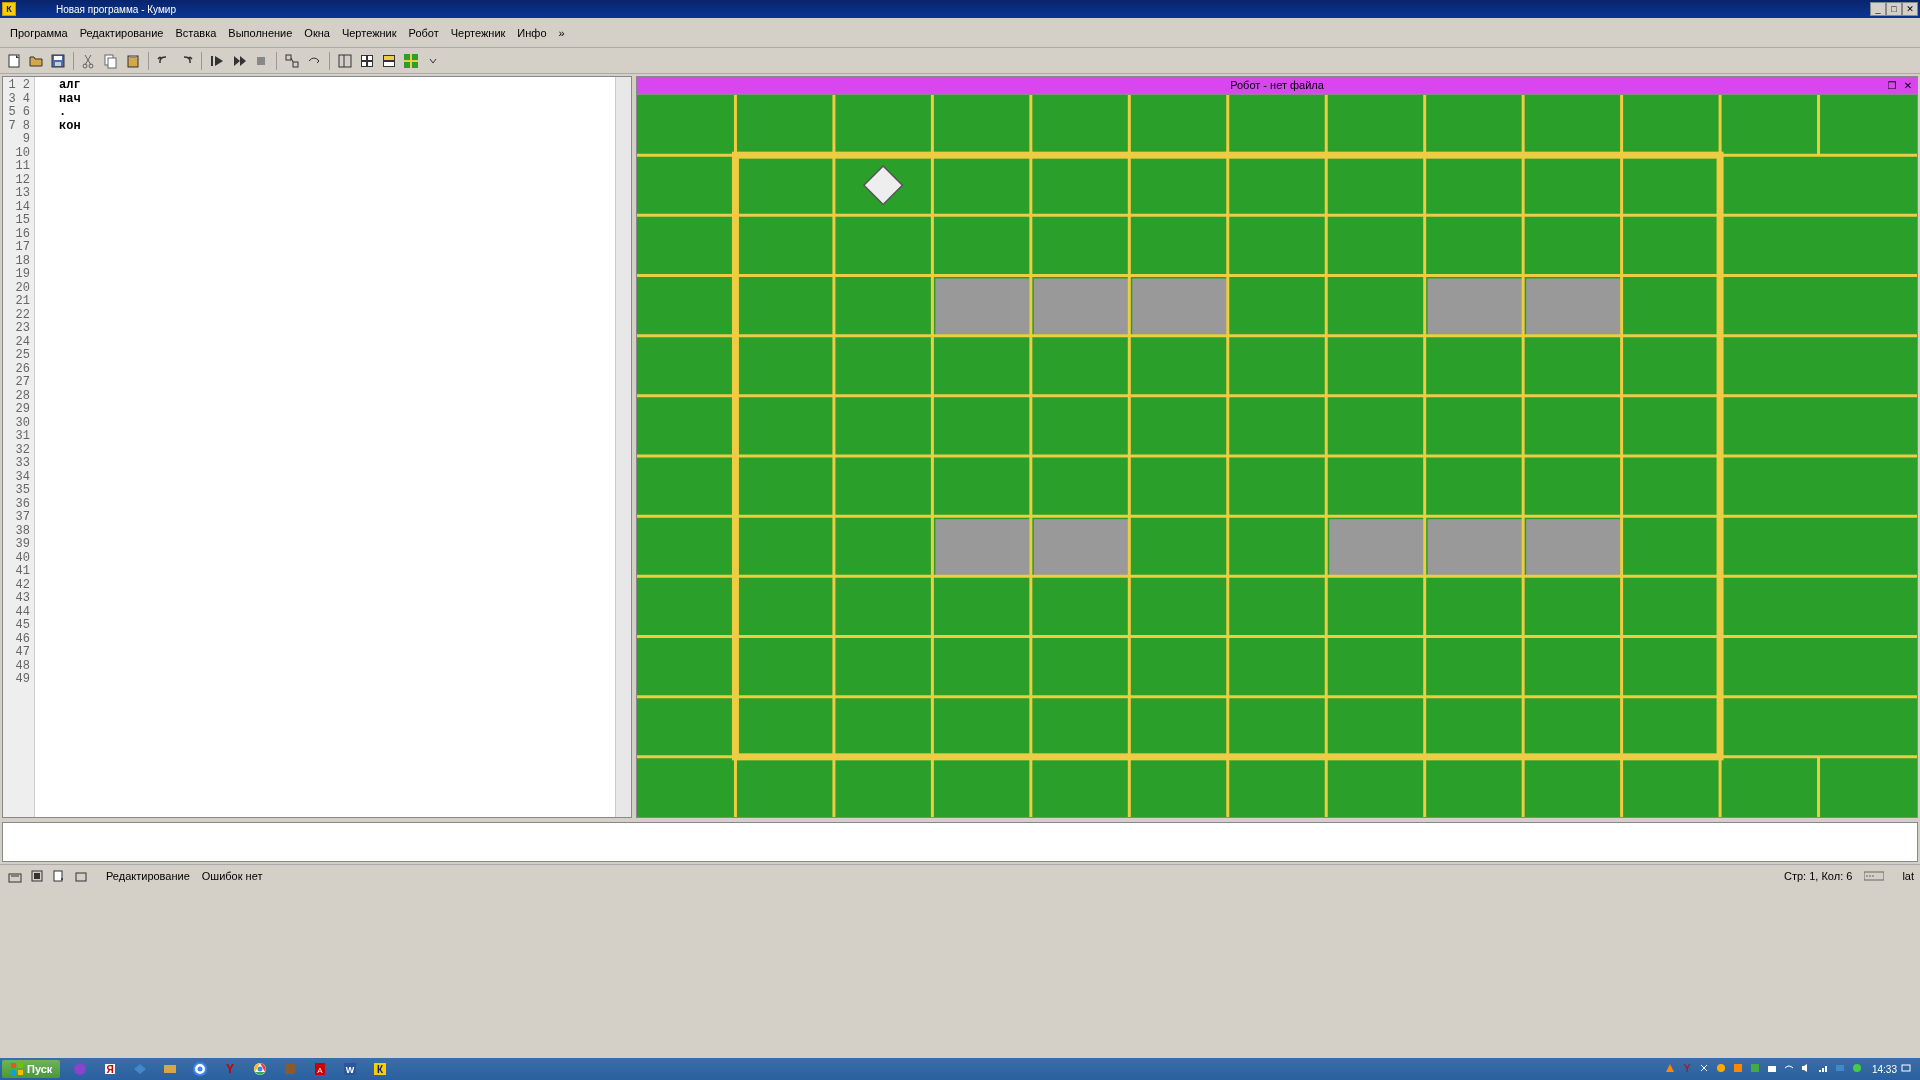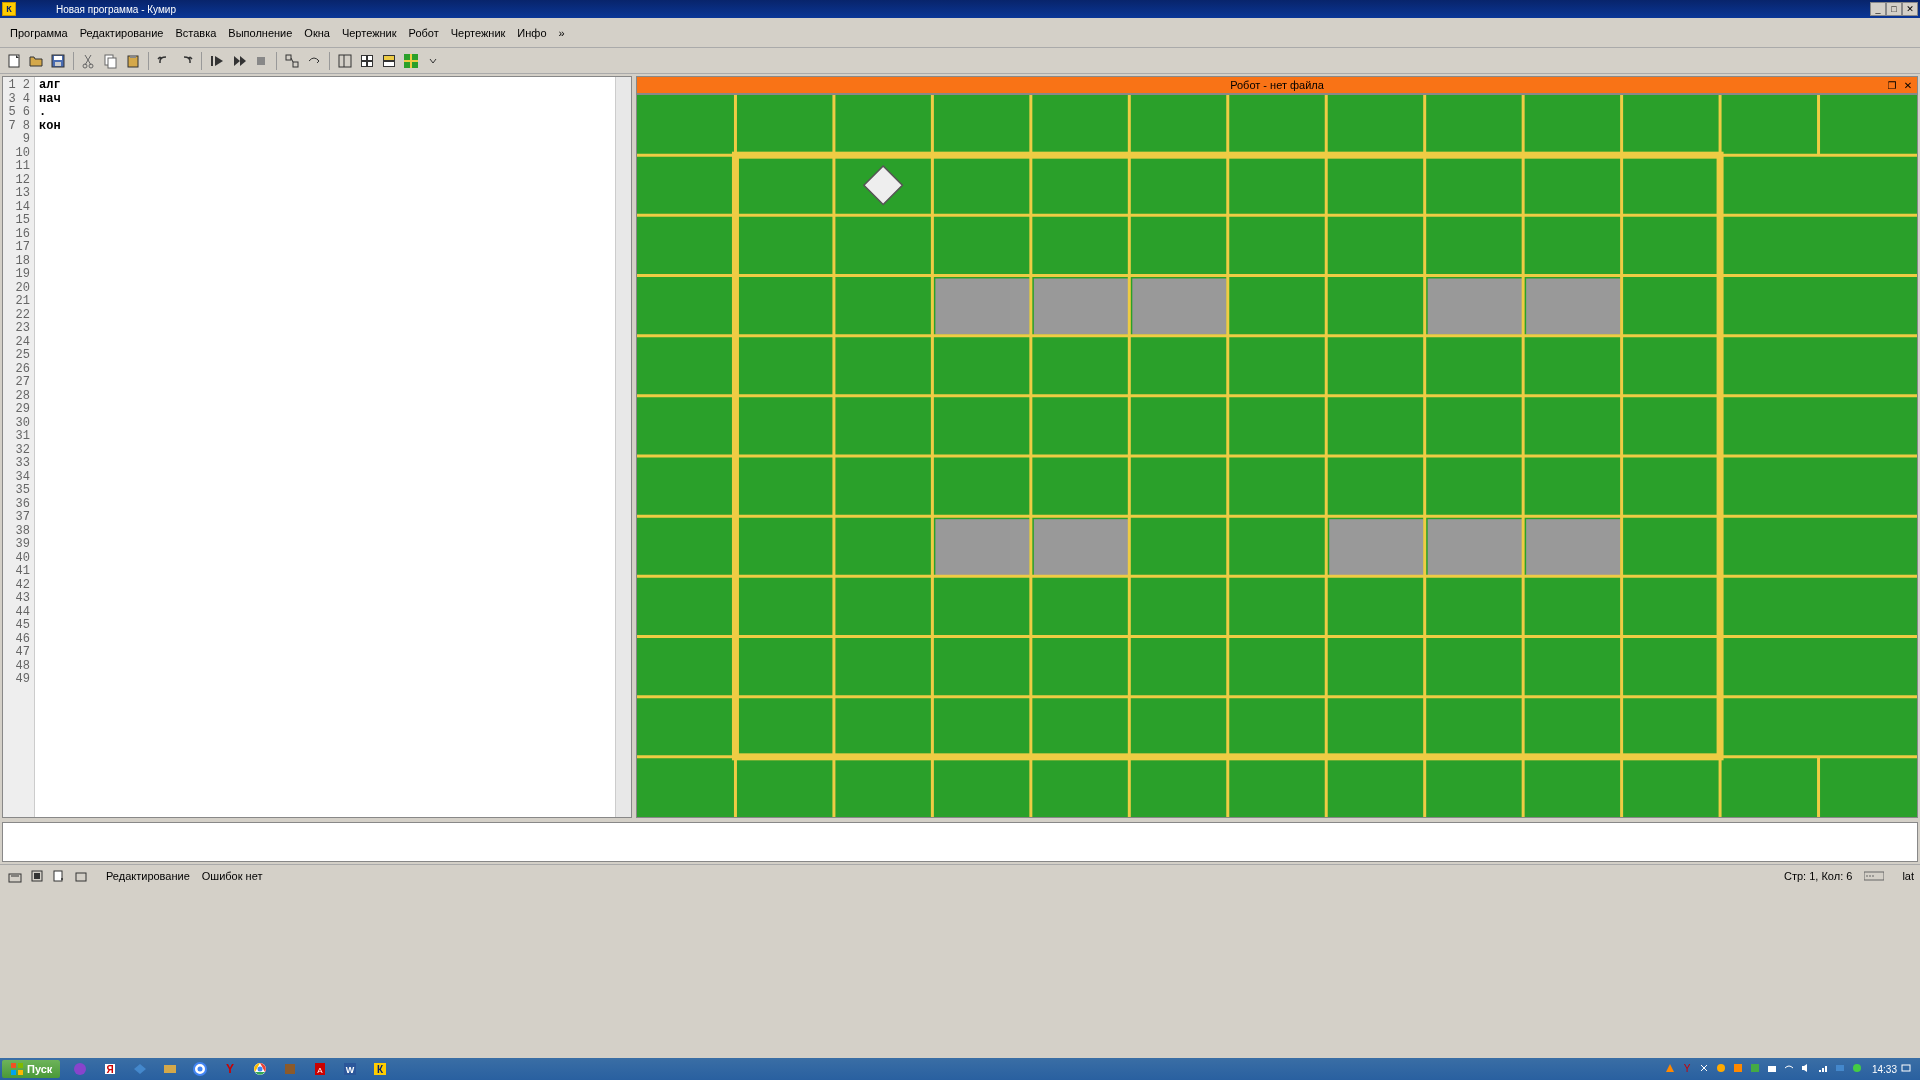--- a/index.html
+++ b/index.html
@@ -15,25 +15,25 @@
 .menubar span { padding: 2px 6px; font-size: 11px; cursor: pointer; color: #000; }
 
 .toolbar { background: #d4d0c8; height: 26px; display: flex; align-items: center; padding: 0 4px; gap: 2px; border-bottom: 1px solid #aaa; }
 .toolbar .btn { width: 20px; height: 20px; display: flex; align-items: center; justify-content: center; cursor: pointer; border: 1px solid transparent; }
 .toolbar .sep { width: 1px; height: 18px; background: #999; margin: 0 3px; }
 
 .main-area { display: flex; height: 746px; }
 .editor-pane { width: 754px; display: flex; flex-direction: column; border: 1px solid #888; background: white; margin: 2px; }
 .editor-content { flex: 1; display: flex; overflow: hidden; }
 .gutter { width: 32px; background: #eee; border-right: 1px solid #ccc; text-align: right; padding: 2px 4px 2px 0; font-family: 'Courier New', monospace; font-size: 12px; color: #666; line-height: 13.5px; }
-.code { flex: 1; padding: 2px 4px; font-family: 'Courier New', monospace; font-size: 12px; line-height: 13.5px; white-space: pre; font-weight: bold; }
+.code { flex: 1; padding: 2px 4px; font-family: 'Courier New', monospace; font-size: 12px; line-height: 13.5px; white-space: pre; font-weight: bold; margin-left: 20px; }
 .scrollbar-v { width: 16px; background: #e8e8e8; border-left: 1px solid #ccc; }
 
 .robot-pane { flex: 1; margin: 2px; display: flex; flex-direction: column; }
-.robot-header { height: 18px; background: #f97316; border: 1px solid #888; display: flex; align-items: center; justify-content: center; font-size: 11px; position: relative; }
+.robot-header { height: 18px; background: #d946ef; border: 1px solid #888; display: flex; align-items: center; justify-content: center; font-size: 11px; position: relative; }
 .robot-header .hbtns { position: absolute; right: 2px; display: flex; gap: 2px; }
 .robot-header .hbtns div { width: 14px; height: 14px; display: flex; align-items: center; justify-content: center; cursor: pointer; font-size: 10px; }
 .robot-field { flex: 1; background: #2aa02a; position: relative; border: 1px solid #888; }
 
 .console { height: 40px; margin: 2px; border: 1px solid #888; background: white; }
 
 .statusbar { height: 22px; background: #d4d0c8; display: flex; align-items: center; padding: 0 6px; border-top: 1px solid #aaa; }
 .statusbar .sicon { width: 18px; height: 18px; margin-right: 4px; display: flex; align-items: center; justify-content: center; }
 .statusbar .stext { margin-left: 12px; font-size: 11px; }
 .statusbar .spacer { flex: 1; }

